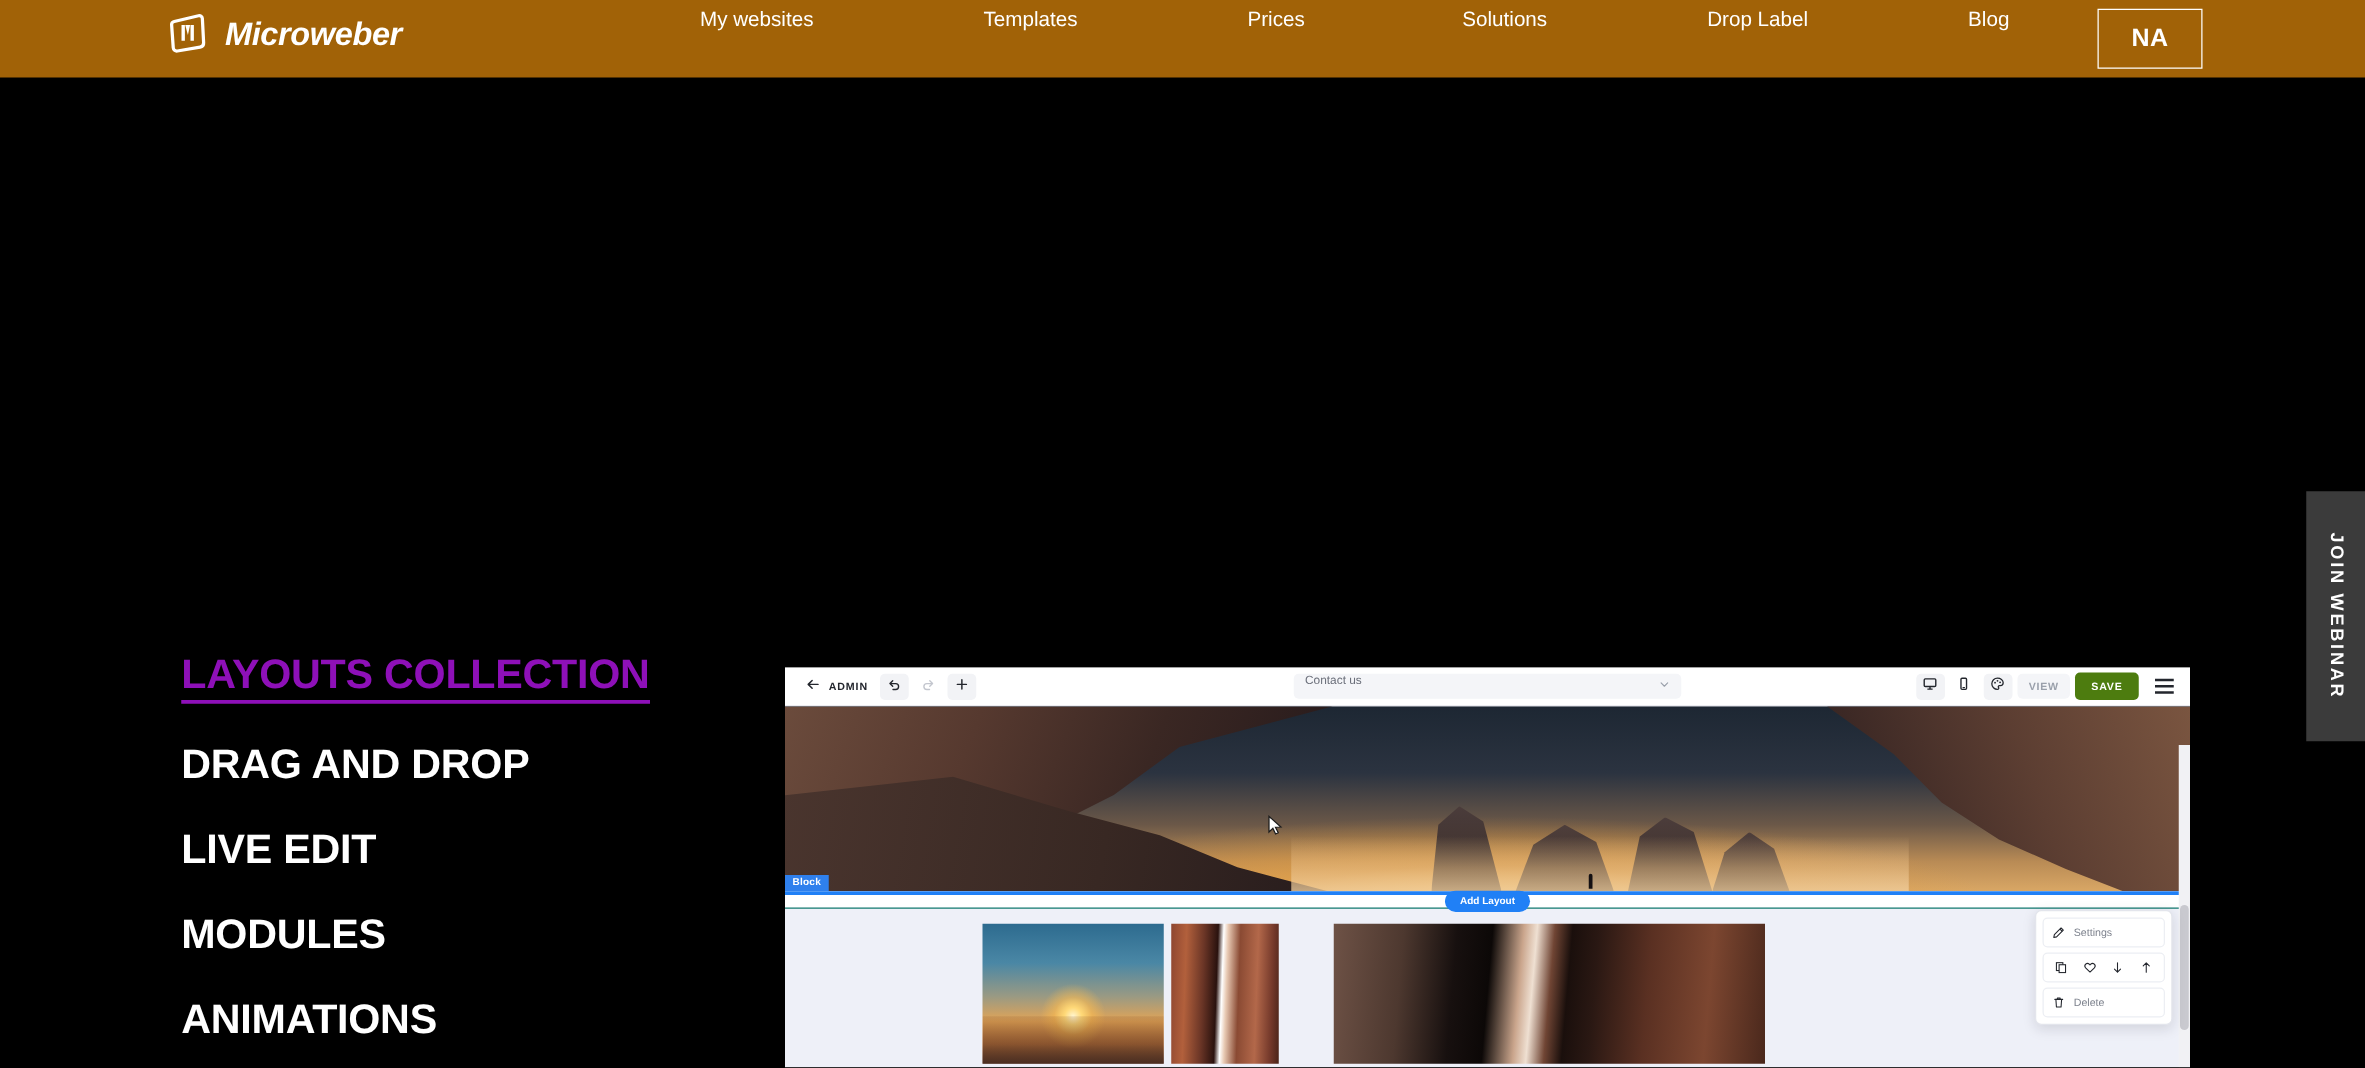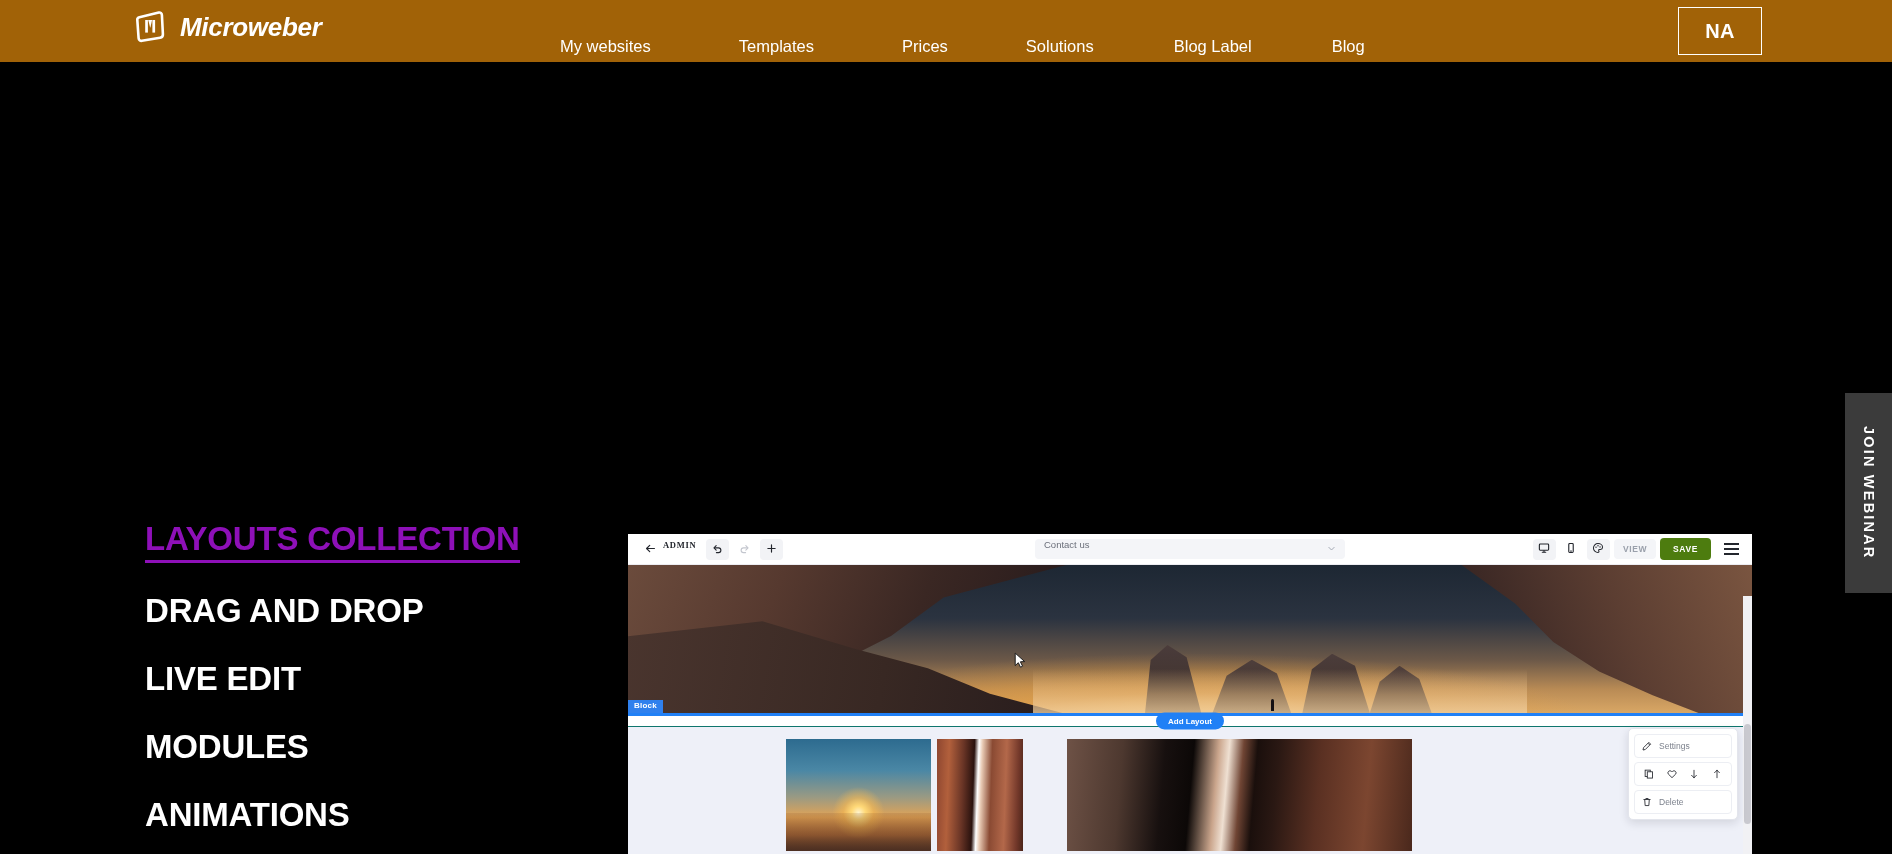--- a/index.html
+++ b/index.html
@@ -57,21 +57,22 @@
     line-height: 1;
     white-space: nowrap;
   }
 
   .nav {
     position: absolute;
     left: 560px;
     top: 0;
     height: 62px;
     display: flex;
-    align-items: flex-end;
+    align-items: flex-start;
+    gap: 48px;
   }
   .nav-item {
     color: #ffffff;
     font-size: 16.5px;
     font-weight: 400;
     line-height: 1;
     white-space: nowrap;
     cursor: pointer;
     text-decoration: none;
     padding: 8px 0;
@@ -160,24 +161,23 @@
     height: 31px;
     background: #ffffff;
     display: flex;
     align-items: center;
     padding: 0 9px;
     border-bottom: 1px solid #ececf1;
   }
 
   .tb-left { display: flex; align-items: center; gap: 4px; }
   .tb-back {
-    display: flex; align-items: flex-start; gap: 7px;
+    display: flex; align-items: center; gap: 7px;
     padding: 0 6px 0 8px;
     cursor: pointer;
-    font-family: Liberation Serif, serif;
   }
   .tb-admin {
     font-size: 8.5px;
     font-weight: 700;
     letter-spacing: .7px;
     color: #23262d;
   }
   .tb-btn {
     width: 23px; height: 21px;
     border-radius: 4px;
@@ -475,21 +475,21 @@
         </svg>
       </span>
       <span class="brand-name">Microweber</span>
     </div>
 
     <nav class="nav">
       <a class="nav-item" href="#" style="margin-left:0">My websites</a>
       <a class="nav-item" href="#" style="margin-left:88px">Templates</a>
       <a class="nav-item" href="#" style="margin-left:88px">Prices</a>
       <a class="nav-item" href="#" style="margin-left:78px">Solutions</a>
-      <a class="nav-item" href="#" style="margin-left:80px">Blog Label</a>
+      <a class="nav-item" href="#" style="margin-left:80px">Drop Label</a>
       <a class="nav-item" href="#" style="margin-left:80px">Blog</a>
     </nav>
 
     <button class="lang-btn">NA</button>
   </div>
 
 
   <div class="feature-list">
     <div class="feature-row"><span class="feature-item active">Layouts Collection</span></div>
     <div class="feature-row"><span class="feature-item">Drag and Drop</span></div>

